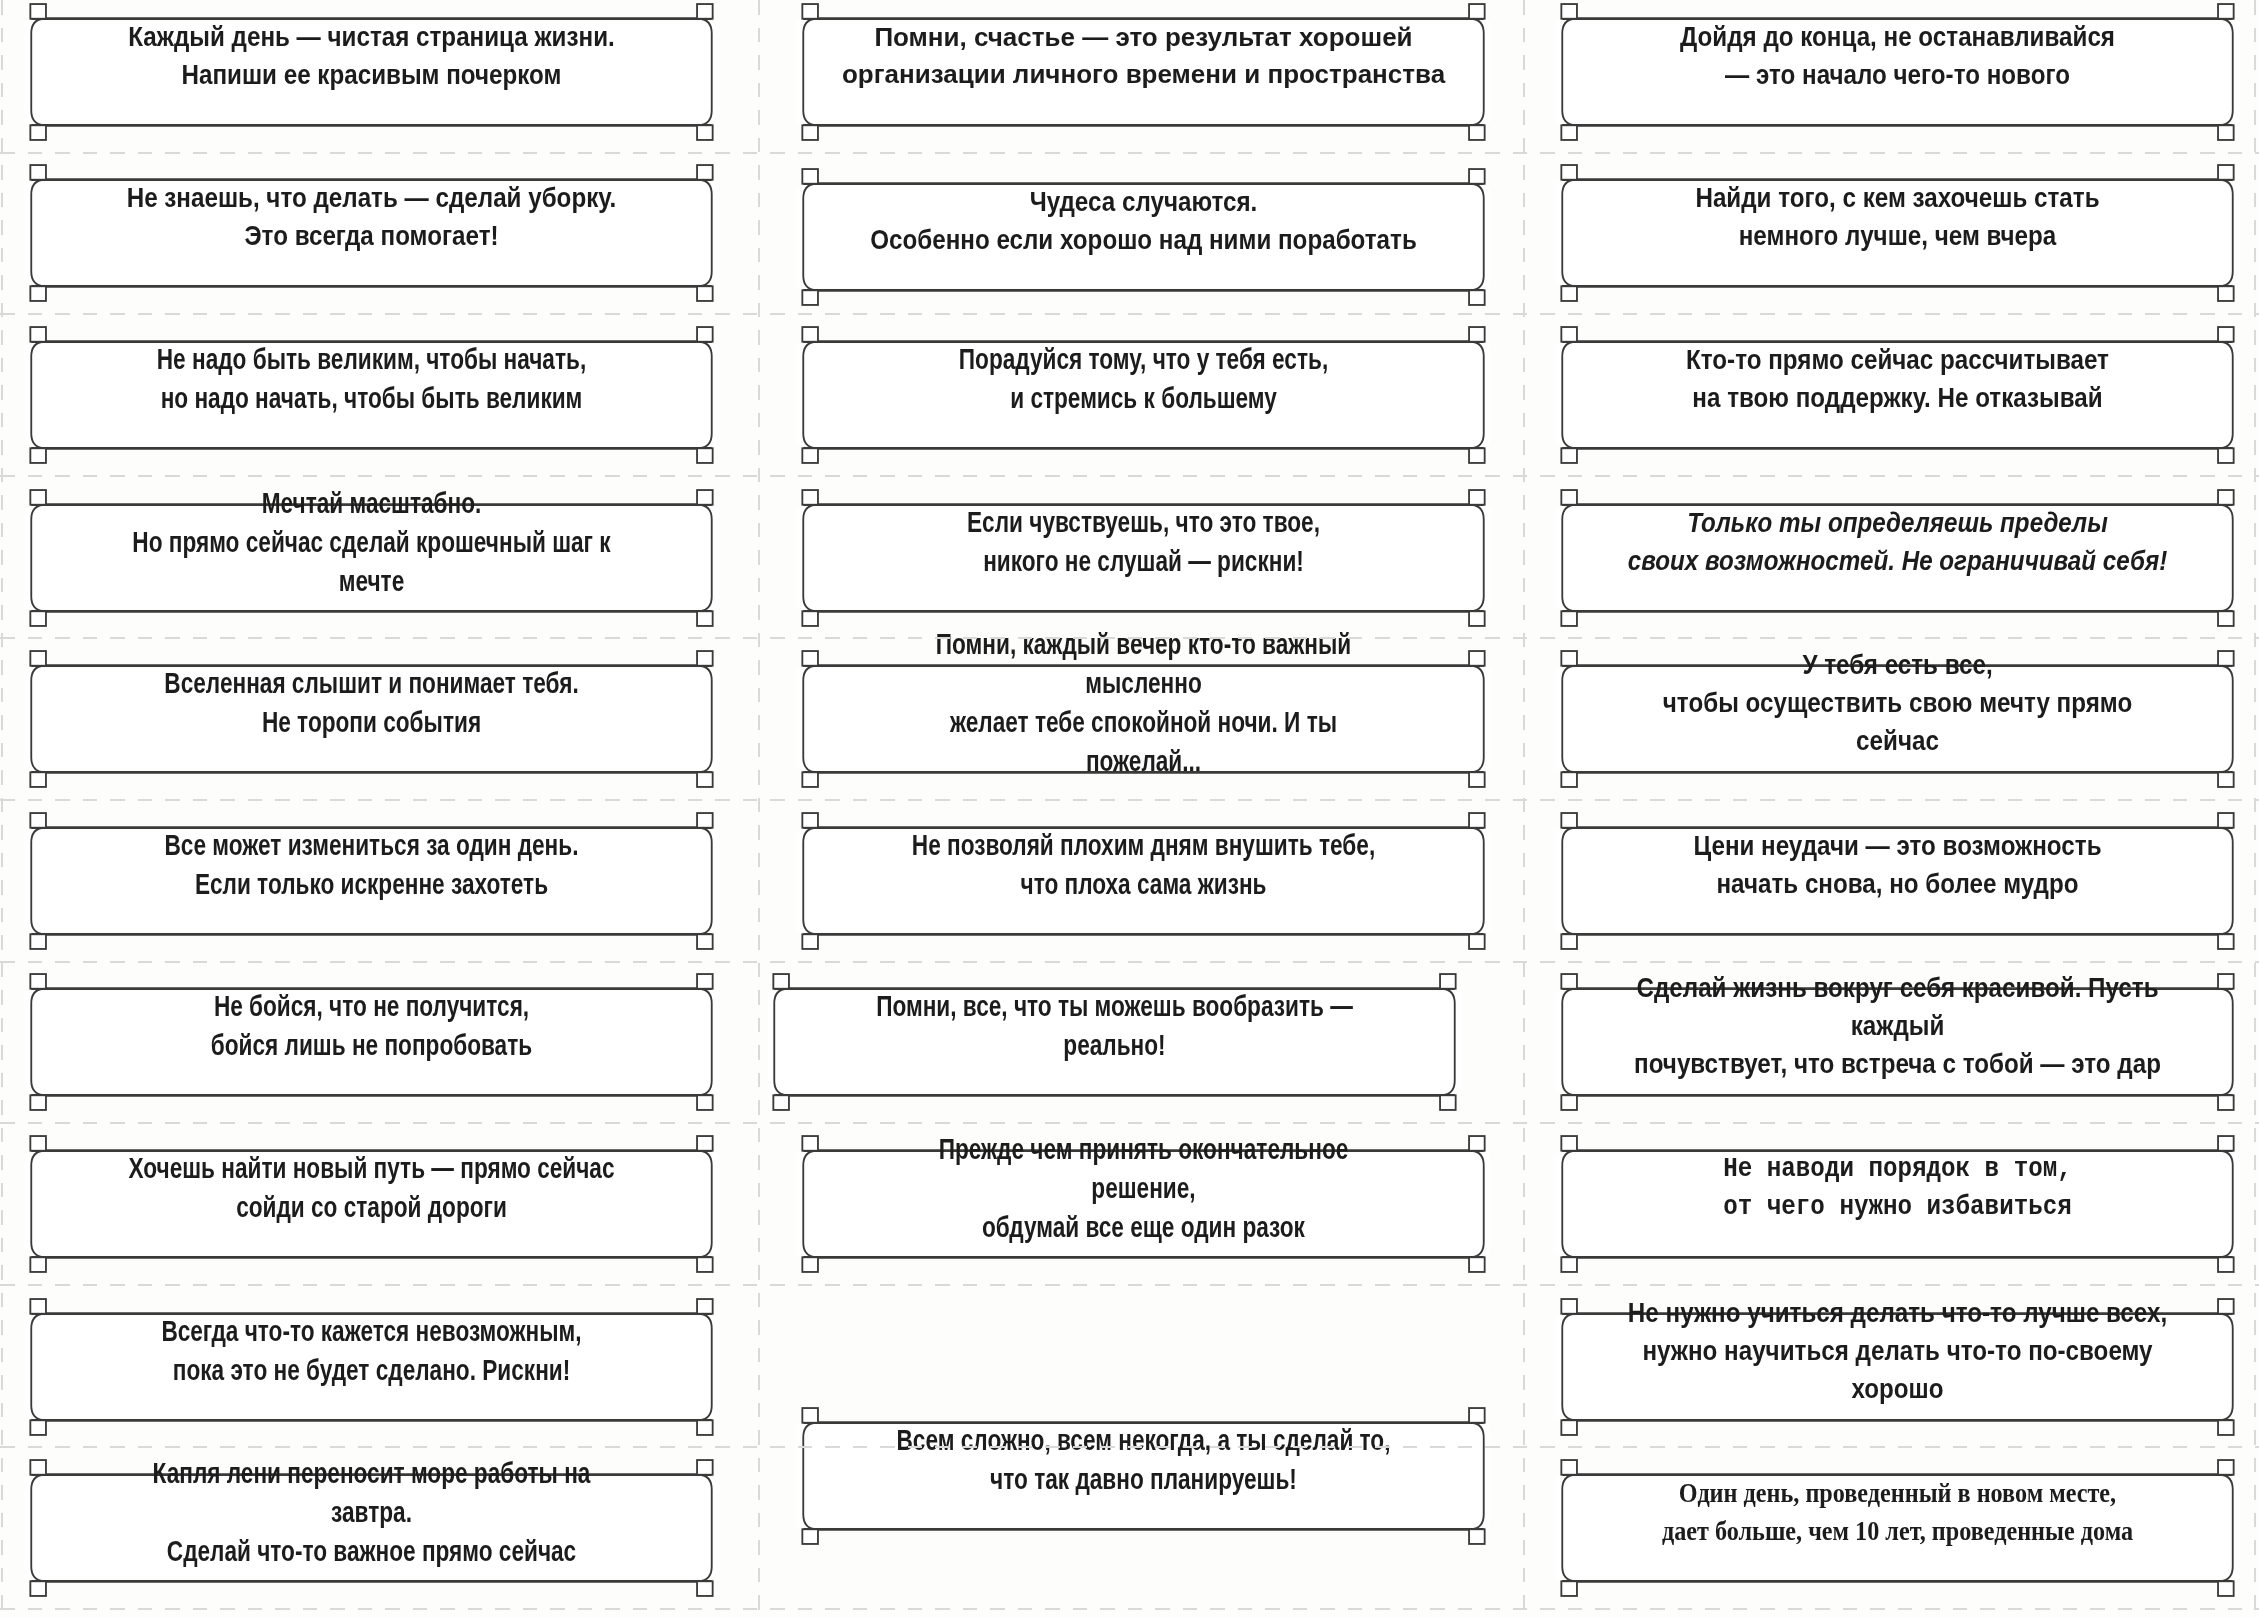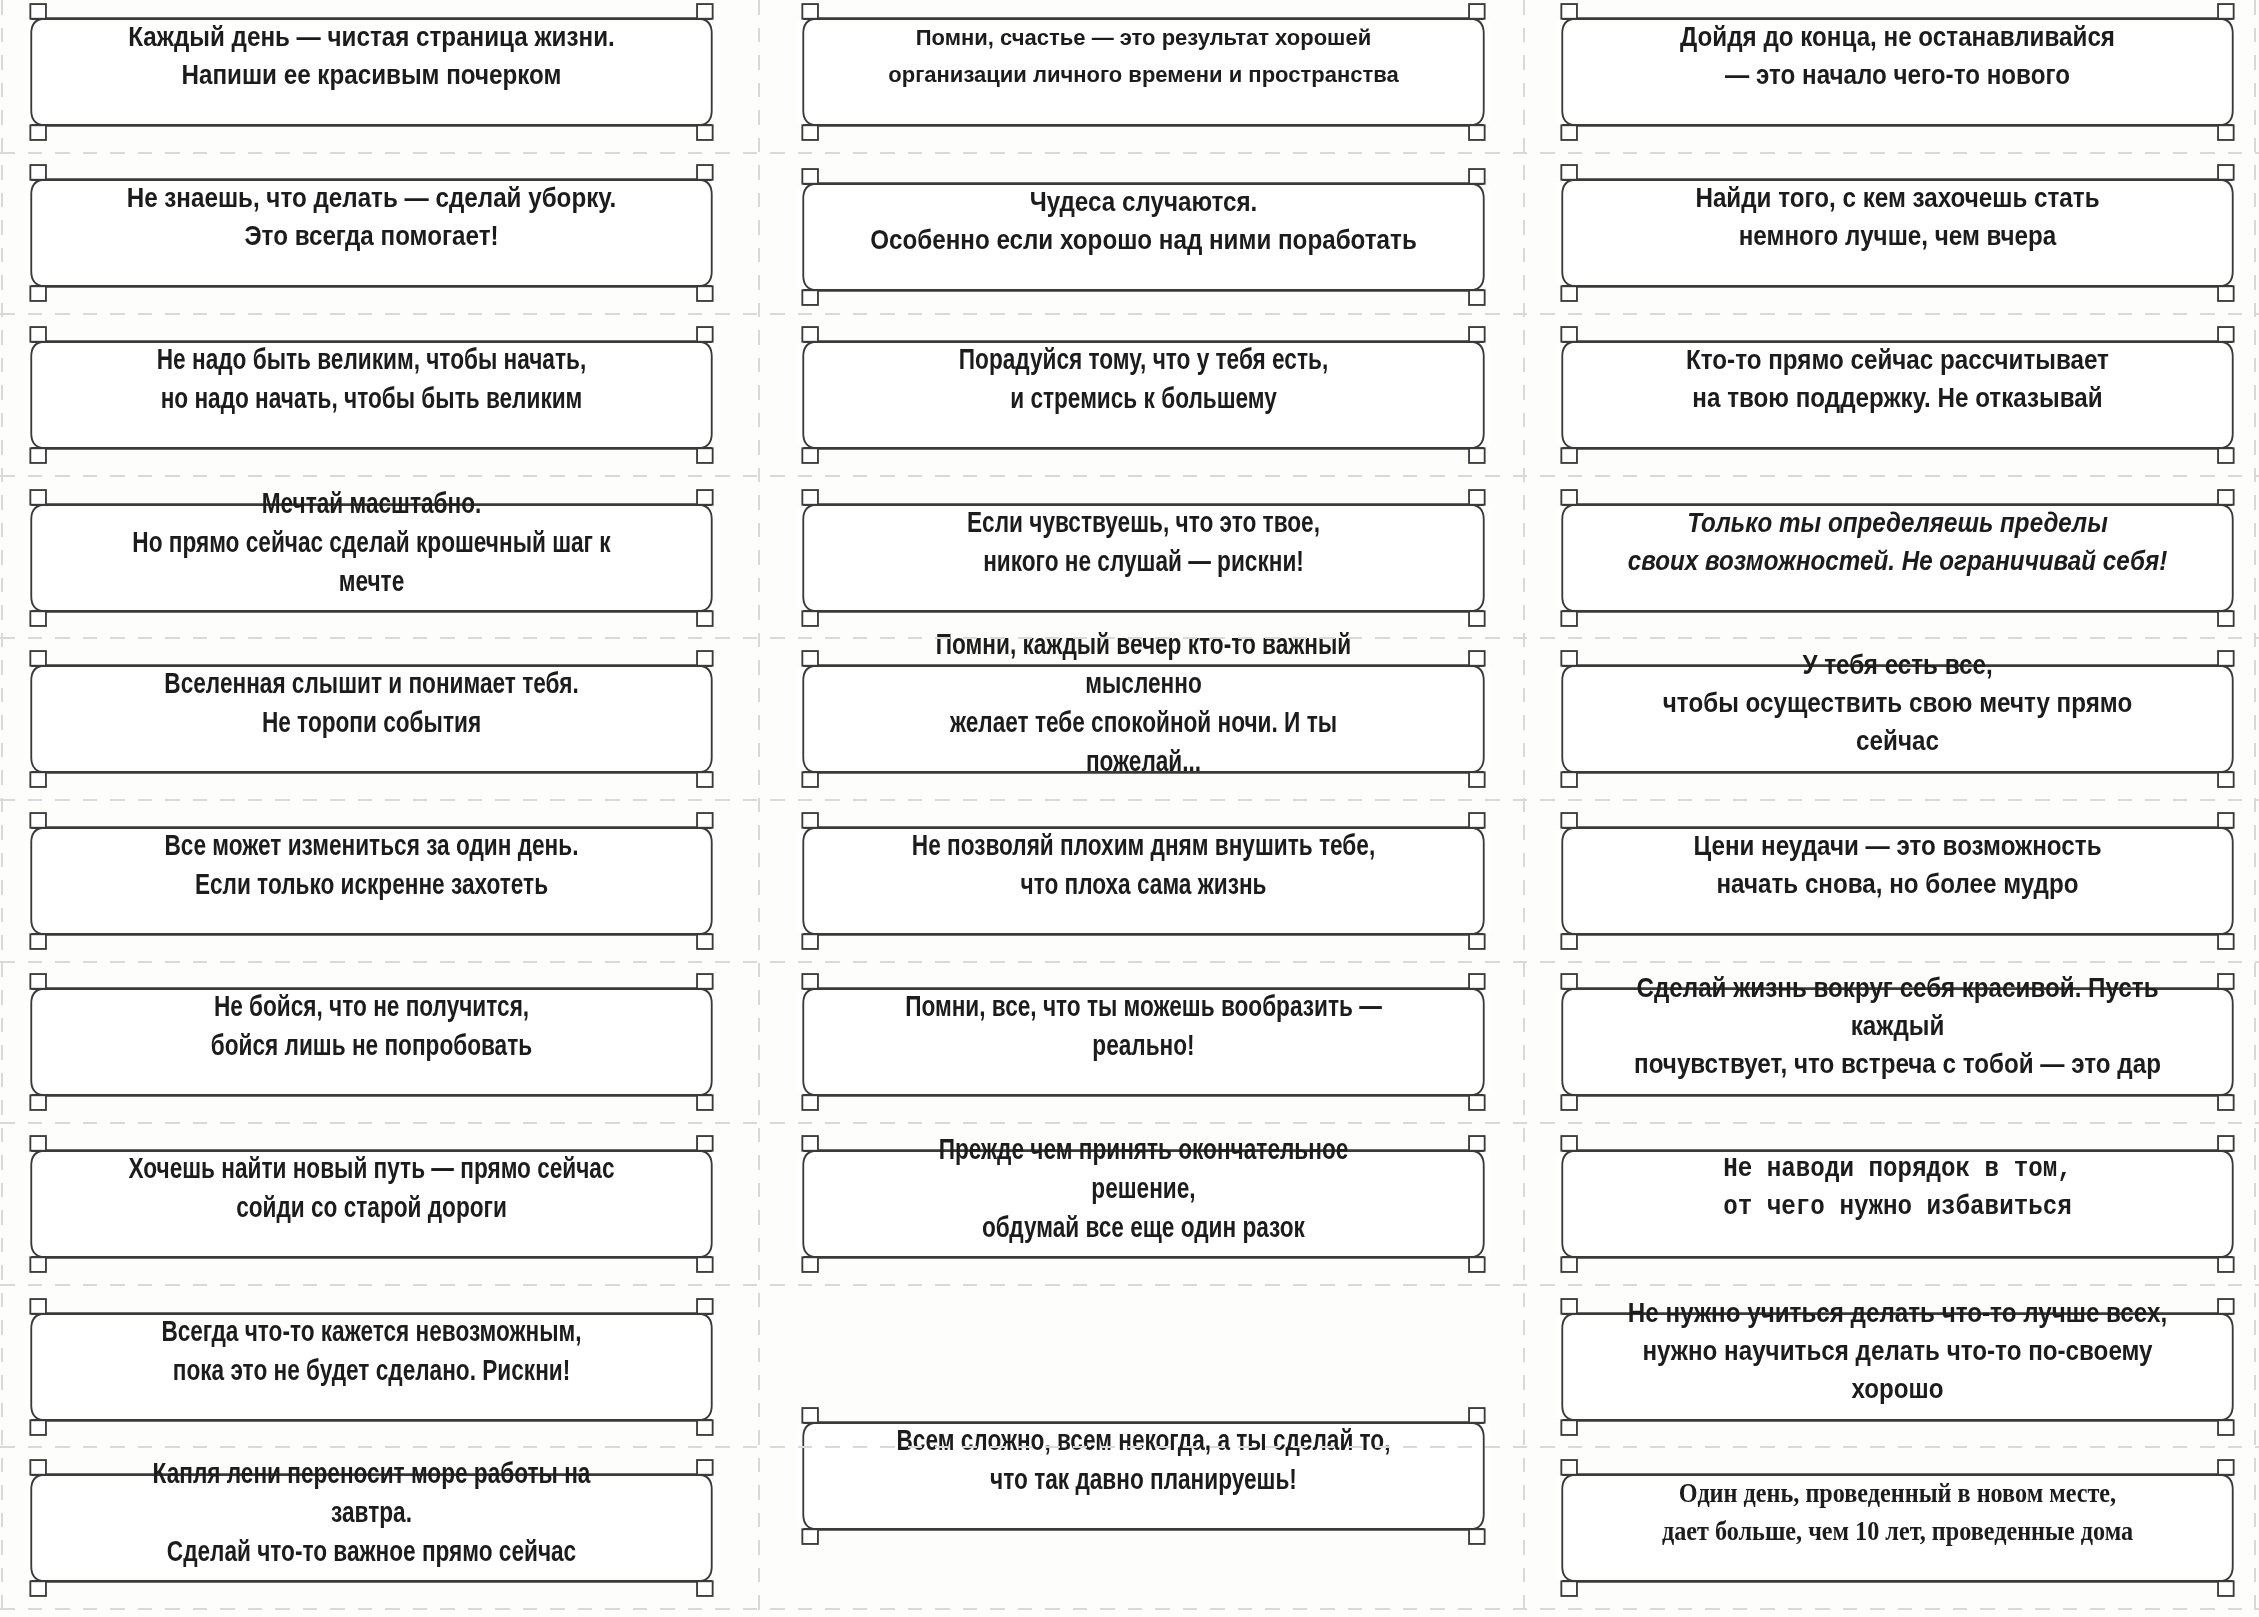--- a/index.html
+++ b/index.html
@@ -15,21 +15,21 @@
   .cutline.v{width:1.8px;background:repeating-linear-gradient(180deg,var(--dash) 0 14.7px,transparent 14.7px 27.5px);}
   .card{position:absolute;height:138px;}
   .card svg{position:absolute;left:0;top:0;width:100%;height:100%;display:block;}
   .txt{
     position:absolute;left:26px;right:26px;top:14.7px;bottom:46px;
     display:flex;align-items:center;justify-content:center;
     text-align:center;white-space:pre-line;
     font-weight:700;color:var(--ink);
   }
   .txt > span{display:block;width:100%;}
-  .style-normal > span{font-size:22px;line-height:37px;}
+  .style-normal > span{font-size:26px;line-height:37px;}
   .style-semi   > span{font-size:27.5px;line-height:38px;transform:scaleX(0.88);transform-origin:50% 50%;}
   .style-narrow > span{font-size:29px;line-height:39px;transform:scaleX(0.78);transform-origin:50% 50%;}
 </style>
 </head>
 <body style="--dash: #d9d9d9; --ink: #1c1c1c; background: rgb(253, 253, 251);">
 
 <div id="sheet">
     <div class="card" style="left: 23px; top: 2.8px; width: 697px;">
 
   <svg viewBox="0 0 759 150" width="697" height="138" xmlns="http://www.w3.org/2000/svg">
@@ -327,21 +327,21 @@
     <path d="M 22 17 C 13 18, 9 23, 9 33 L 9 117 C 9 127, 13 132, 22 133" fill="none" stroke="#3a3a3a" stroke-width="2"></path>
     <path d="M 737 17 C 746 18, 750 23, 750 33 L 750 117 C 750 127, 746 132, 737 133" fill="none" stroke="#3a3a3a" stroke-width="2"></path>
     <rect x="8" y="1" width="17" height="16" fill="#ffffff" stroke="#3a3a3a" stroke-width="2"></rect>
     <rect x="734" y="1" width="17" height="16" fill="#ffffff" stroke="#3a3a3a" stroke-width="2"></rect>
     <rect x="8" y="133" width="17" height="16" fill="#ffffff" stroke="#3a3a3a" stroke-width="2"></rect>
     <rect x="734" y="133" width="17" height="16" fill="#ffffff" stroke="#3a3a3a" stroke-width="2"></rect>
   </svg>
     <div class="txt style-narrow"><span>Не бойся, что не получится,
 бойся лишь не попробовать</span></div>
   </div>
-    <div class="card" style="left: 795px; top: 973px; width: 697px;">
+    <div class="card" style="left: 766px; top: 973px; width: 697px;">
 
   <svg viewBox="0 0 759 150" width="697" height="138" xmlns="http://www.w3.org/2000/svg">
     <rect x="1.5" y="20" width="756" height="110" fill="#ffffff" stroke="none"></rect>
     <line x1="9" y1="17" x2="750" y2="17" stroke="#3a3a3a" stroke-width="3"></line>
     <line x1="9" y1="133" x2="750" y2="133" stroke="#3a3a3a" stroke-width="3"></line>
     <path d="M 22 17 C 13 18, 9 23, 9 33 L 9 117 C 9 127, 13 132, 22 133" fill="none" stroke="#3a3a3a" stroke-width="2"></path>
     <path d="M 737 17 C 746 18, 750 23, 750 33 L 750 117 C 750 127, 746 132, 737 133" fill="none" stroke="#3a3a3a" stroke-width="2"></path>
     <rect x="8" y="1" width="17" height="16" fill="#ffffff" stroke="#3a3a3a" stroke-width="2"></rect>
     <rect x="734" y="1" width="17" height="16" fill="#ffffff" stroke="#3a3a3a" stroke-width="2"></rect>
     <rect x="8" y="133" width="17" height="16" fill="#ffffff" stroke="#3a3a3a" stroke-width="2"></rect>

